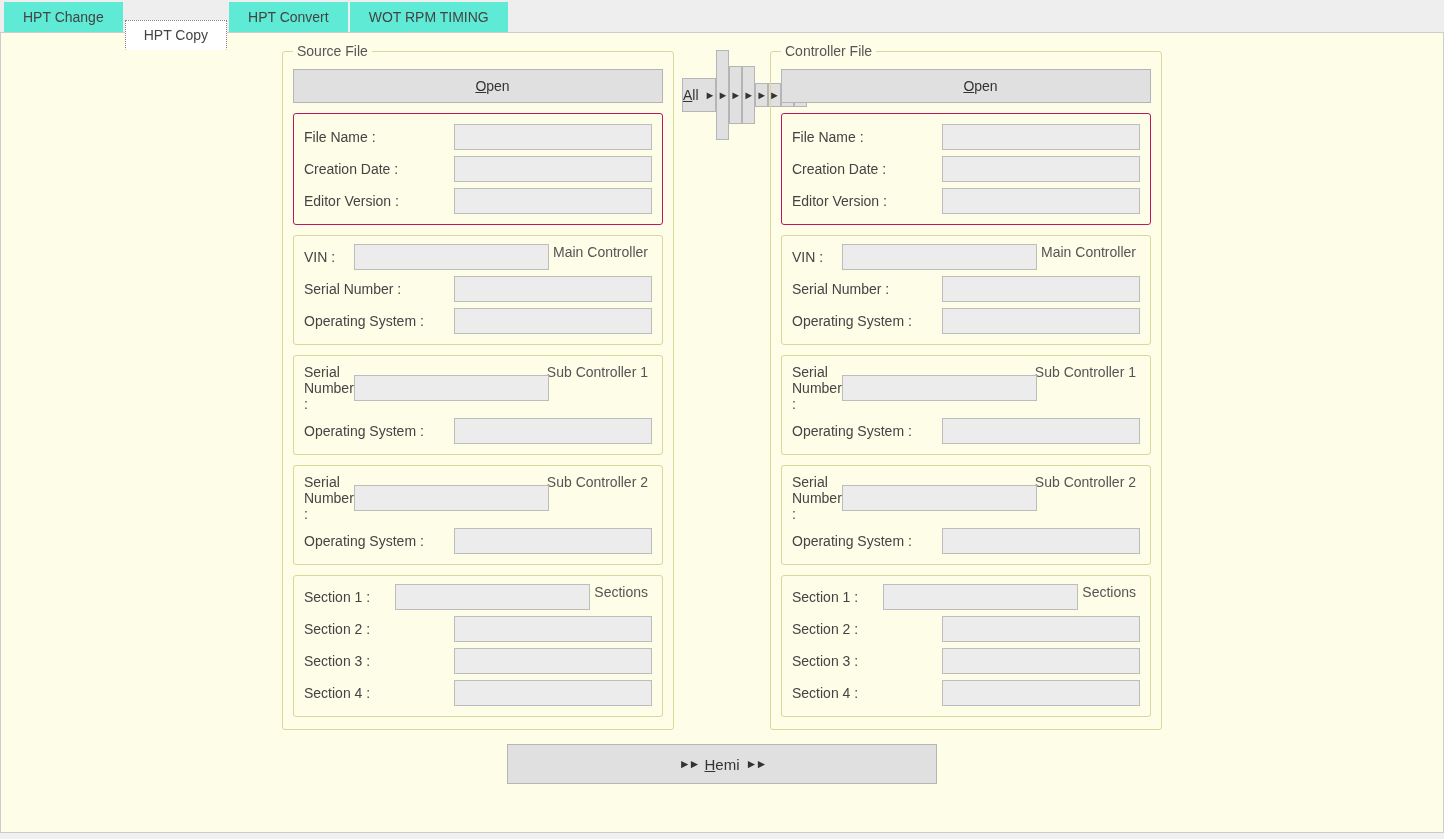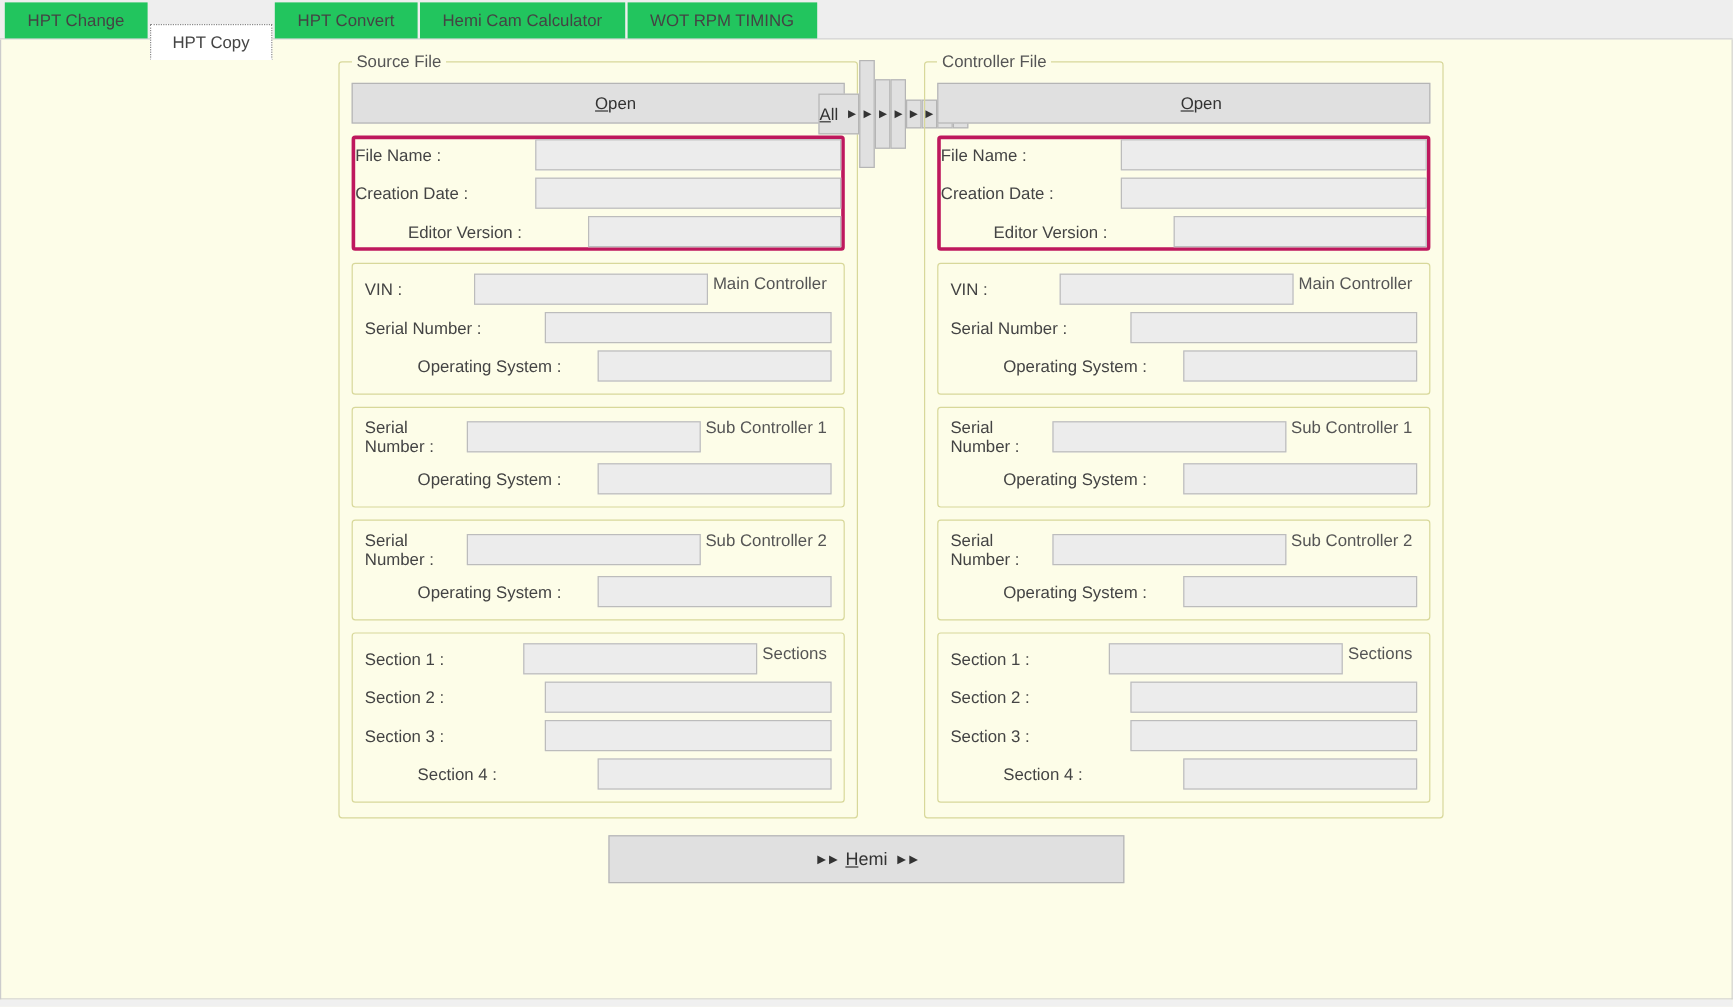--- a/index.html
+++ b/index.html
@@ -11,21 +11,21 @@
       width: 1444px;
     }
     .tab-bar {
       display: flex;
       background: #eee;
       border-bottom: 1px solid #ccc;
       padding: 2px 4px 0 4px;
     }
     .tab {
       padding: 6px 18px;
-      background: #22c55e;
+      background: #5eead4;
       border: 1px solid transparent;
       border-bottom: none;
       cursor: pointer;
       margin-right: 2px;
       color: #444;
     }
     .tab.active {
       background: #fff;
       border: 1px dotted #888;
       border-bottom: 1px solid #fff;
@@ -103,37 +103,38 @@
       margin-bottom: 10px;
       padding-left: 29px;
     }
     .open-btn .underline-first::first-letter { text-decoration: underline; }
     .underline-first::first-letter { text-decoration: underline; }
     .row {
       display: flex;
       align-items: center;
       margin-bottom: 6px;
     }
-    .row:last-child { margin-bottom: 0; margin-left: 44px; }
+    .row:last-child { margin-bottom: 0; }
     .row .lbl {
       width: 150px;
       color: #444;
     }
     .row .fld {
       flex: 1;
       height: 26px;
       background: #ececec;
       border: 1px solid #bcbcbc;
       padding: 0 6px;
       font-size: 14px;
       color: #333;
     }
     .info-group {
-      border: 3px solid #be185d;
+      border: 1px solid #be185d;
       border-radius: 3px;
+      padding: 10px;
       margin-top: 0;
     }
     .info-group.first { margin-top: 0; }
     .mid-btn {
       width: 58px;
       height: 34px;
     }
     .mid-btn.tall { height: 90px; }
     .mid-btn.med { height: 58px; }
     .mid-btn.small { width: 58px; height: 24px; }
@@ -152,21 +153,20 @@
     }
     .dbl-arrow { letter-spacing: -2px; font-size: 12px; }
   </style>
 </head>
 <body>
 
 <div class="tab-bar">
   <div class="tab">HPT Change</div>
   <div class="tab active">HPT Copy</div>
   <div class="tab">HPT Convert</div>
-  <div class="tab">Hemi Cam Calculator</div>
   <div class="tab">WOT RPM TIMING</div>
 </div>
 
 <div class="content">
   <div class="layout">
 
     <div class="col-panel">
       <fieldset class="file-group">
         <legend>Source File</legend>
 

